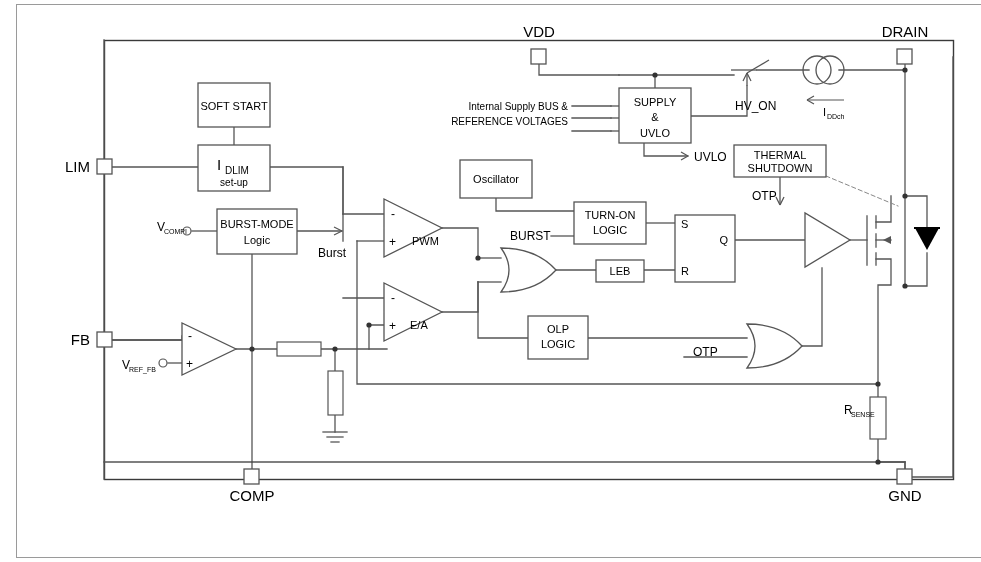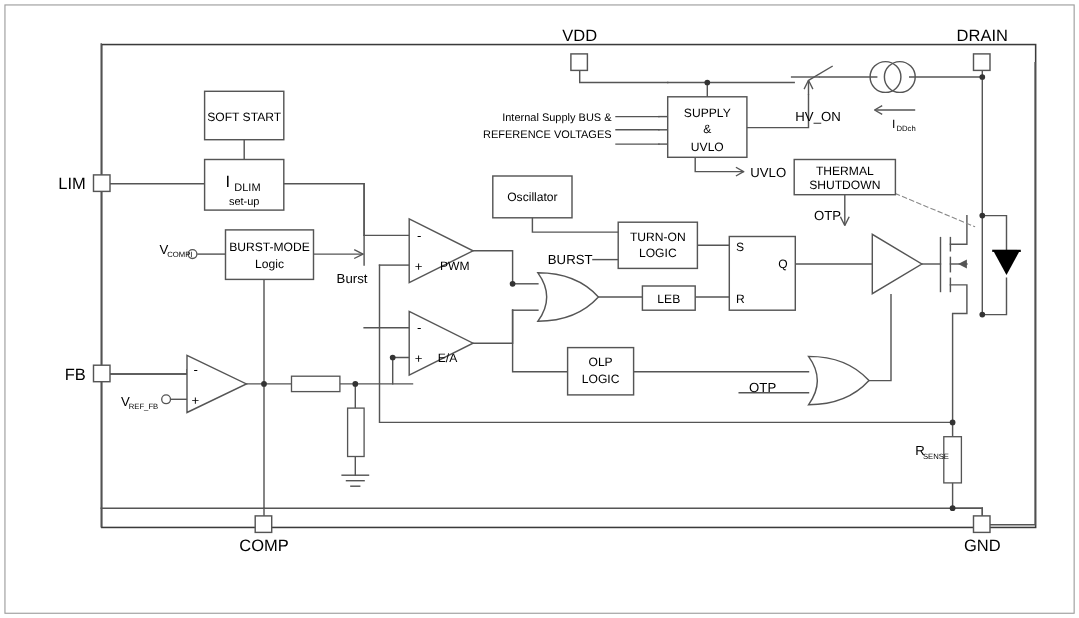--- a/index.html
+++ b/index.html
@@ -1,18 +1,18 @@
 <!DOCTYPE html>
 <html><head>
 <meta charset="utf-8">
 <style>
   html,body{margin:0;padding:0;background:#ffffff;}
   body{width:981px;height:562px;overflow:hidden;
        font-family:"Liberation Sans", sans-serif;}
-  #stage{position:relative;width:887px;height:562px;background:#fff;}
+  #stage{position:relative;width:887px;height:562px;background:#fff;padding-left:12px;}
   svg{display:block;}
   text{font-family:"Liberation Sans", sans-serif;fill:#000;}
 </style>
 </head>
 <body>
 
 <div id="stage">
 <svg width="981" height="562" viewBox="0 0 981 562">
 
   <rect x="4.5" y="4.5" width="972" height="553" fill="#ffffff" stroke="#9a9a9a" stroke-width="1"></rect>

